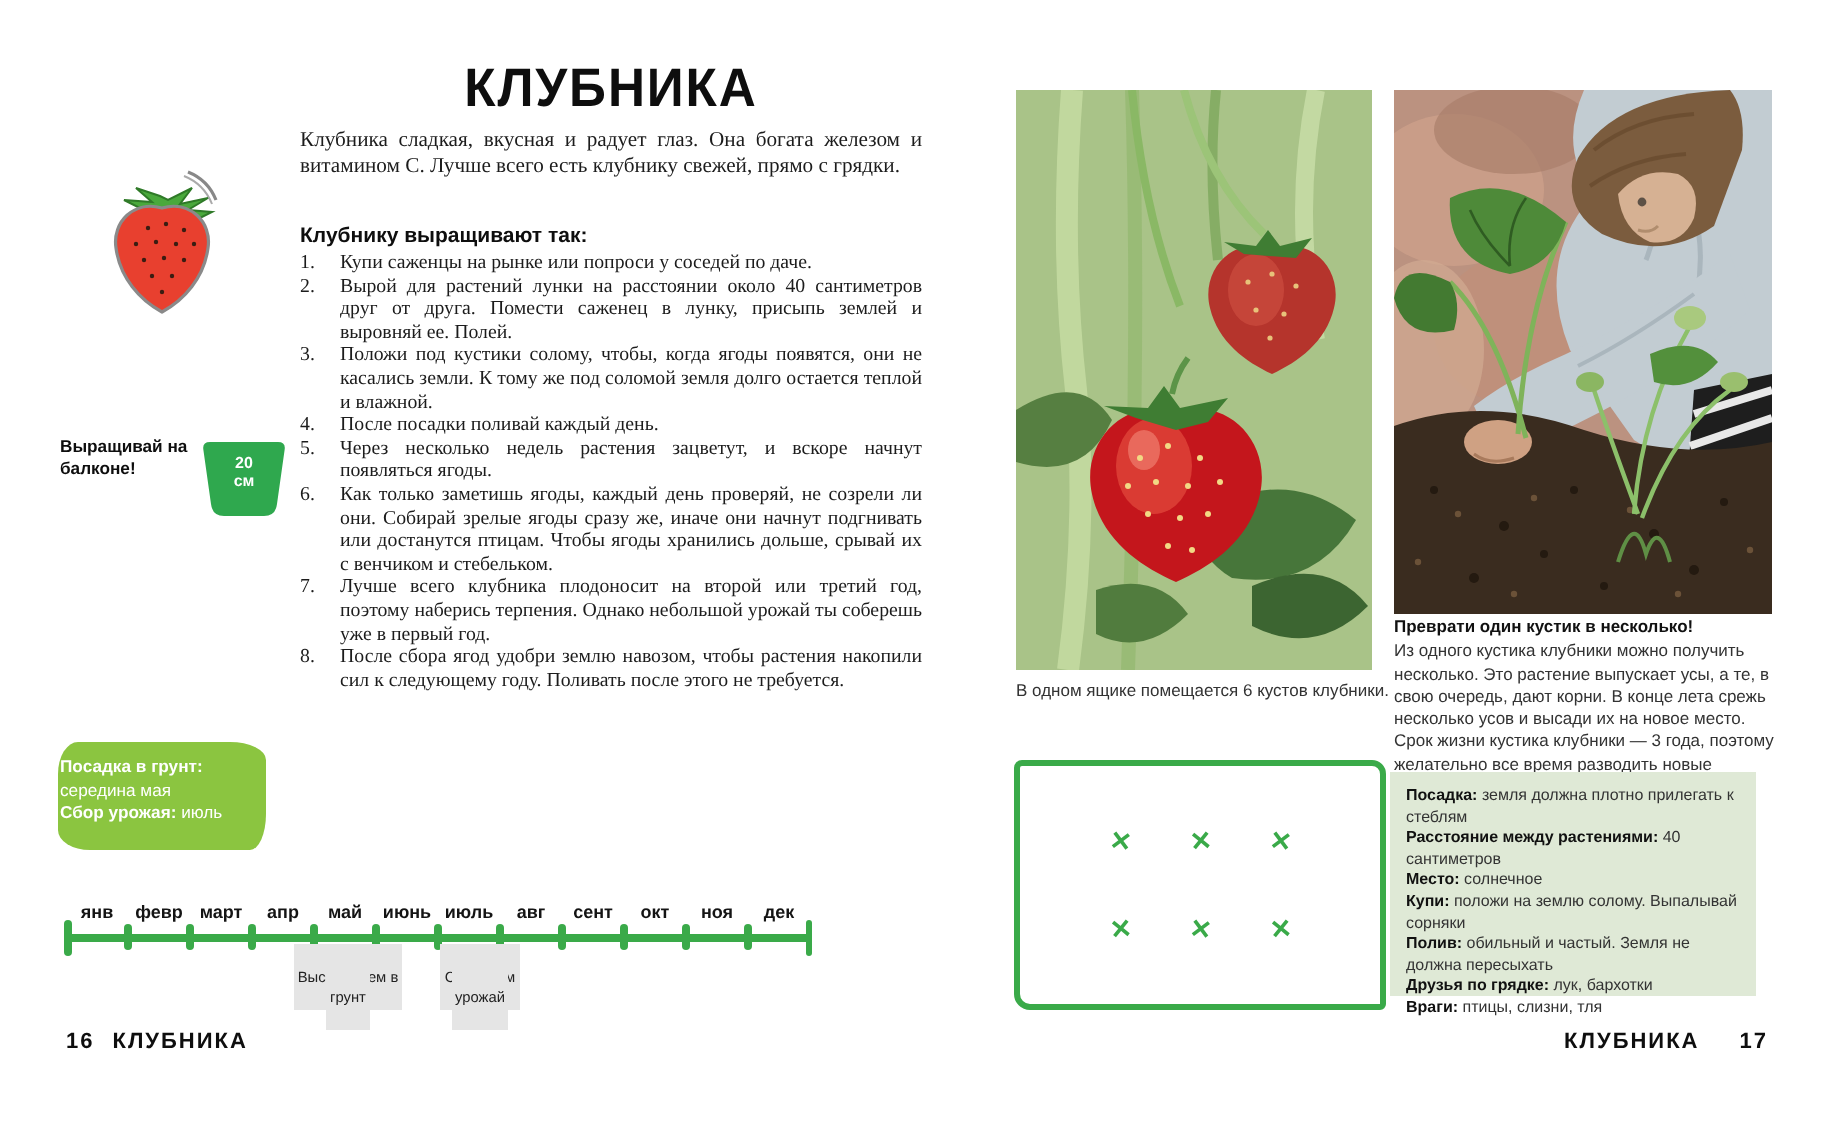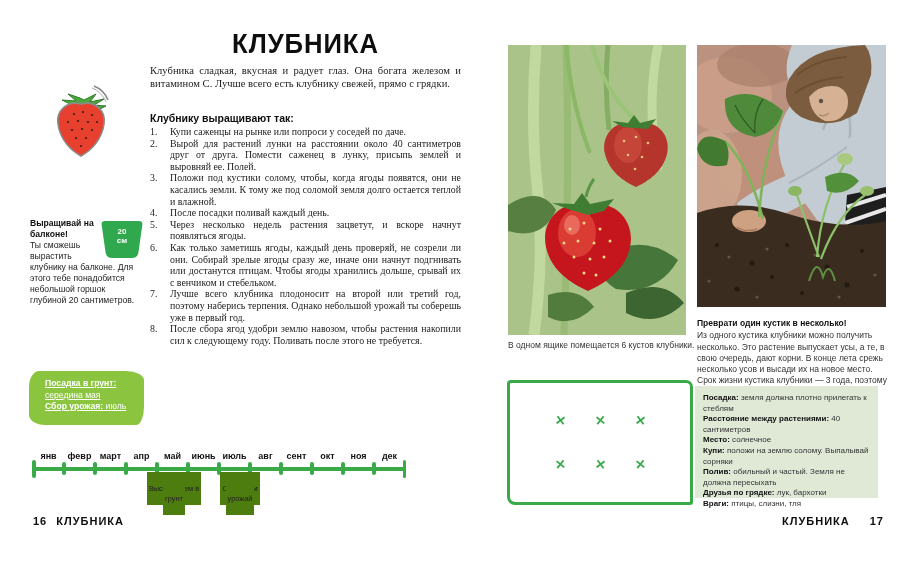--- a/index.html
+++ b/index.html
@@ -50,41 +50,41 @@
   .pot-wrap svg { display:block; }
   .pot-label {
     position:absolute; top:7px; left:0; width:100%;
     text-align:center; color:#fff; font-weight:bold;
     font-size:8px; line-height:9px; white-space:pre-line;
   }
   .pot-label-inner { display:inline-block; width:16px; }
 
   
   .schedule-box {
-    left:29px; top:371px; width:115px; min-height:54px;
+    left:29px; top:371px; width:104px; min-height:54px;
     background:#8bc540;
     border-radius:10px 18px 8px 16px / 16px 9px 18px 10px;
-    padding:7px 8px 8px 16px;
-    color:#fff; font-size:8.6px; line-height:11.5px;text-decoration:underline;
+    padding:7px 8px 8px 1px;
+    color:#fff; font-size:8.6px; line-height:11.5px;
   }
   .schedule-box b { font-weight:bold; }
 
   
   .timeline { left:33px; top:451px; width:372px; height:56px; }
   .tl-months { display:flex; width:100%;align-items:flex-end; }
   .tl-month { flex:1; text-align:center; font-size:9px; font-weight:bold; color:#141414; }
   .tl-line { position:absolute; left:0; right:0; top:16px; height:3.5px; background:#3aaa49; border-radius:2px; }
   .tick { position:absolute; width:3.5px; height:13px; top:11px; background:#3aaa49; border-radius:2px; }
   .tick.end { height:18px; top:9px; }
   .tl-ann {
     position:absolute; top:33px; transform:translateX(-50%);
     width:62px; text-align:center;
     font-size:7.4px; line-height:9.6px; color:#222;
   }
-  .tl-ann span { background:#4d7c0f; padding:12px 2px; -webkit-box-decoration-break:clone; box-decoration-break:clone; }
+  .tl-ann span { background:#e5e5e5; padding:12px 2px; -webkit-box-decoration-break:clone; box-decoration-break:clone; }
 
   .footer-left { left:33px; top:515px; font-size:11px; font-weight:900; letter-spacing:1px; color:#0e0e0e; }
   .footer-left .pgnum { margin-right:9px;margin-top:24px; }
 
   
   .photo1 { left:508px; top:45px; width:178px; height:290px; }
   .photo2 { left:697px; top:45px; width:189px; height:262px; }
   .photo1 svg, .photo2 svg { display:block; }
 
   .photo1-caption { left:508px; top:340px; width:188px; font-size:8.5px; line-height:11.2px; color:#333; }
@@ -98,21 +98,21 @@
     grid-template-rows:repeat(2,1fr);
     padding:16px 30px;
   }
   .plant-mark {
     place-self:center;
     color:#3aaa49; font-size:13px; font-weight:900;
   }
   .plant-mark:nth-child(odd) { transform:rotate(8deg); }
   .plant-mark:nth-child(even) { transform:rotate(-6deg); }
 
-  .propagation { left:697px; top:318px; width:192px; font-size:8.5px; line-height:11.3px; color:#333; }
+  .propagation { left:697px; top:308px; width:192px; font-size:8.5px; line-height:11.3px; color:#333; }
   .propagation .head { font-weight:bold; color:#111; margin-bottom:1px; }
 
   .info-box {
     left:695px; top:386px; width:183px; height:112px;
     background:#dfe9d6;
     padding:7px 8px;
     font-size:8px; line-height:10.6px; color:#333;
   }
   .info-box b { color:#111; }
 
@@ -188,21 +188,20 @@
 </div>
 
 <div class="abs balcony">
   <div class="pot-wrap">
     <svg width="44" height="39" viewBox="0 0 44 39">
       <path d="M5,1 H39 Q43,1 42.3,5 L38.5,32 Q37.8,38 32,38 H12 Q6.2,38 5.5,32 L1.7,5 Q1,1 5,1 Z" fill="#2fa84e"></path>
     </svg>
     <div class="pot-label"><span class="pot-label-inner">20 см</span></div>
   </div>
   <span class="head">Выращивай на балконе!</span><br>
-  <span>Ты сможешь вырастить клубнику на балконе. Для этого тебе понадобится небольшой горшок глубиной 20 сантиметров.</span>
 </div>
 
 <div class="abs schedule-box">
   <b>Посадка в грунт:</b><span> середина мая</span><br>
   <b>Сбор урожая:</b><span> июль</span>
 </div>
 
 <div class="abs timeline">
   <div class="tl-months">
     <span class="tl-month">янв</span>

